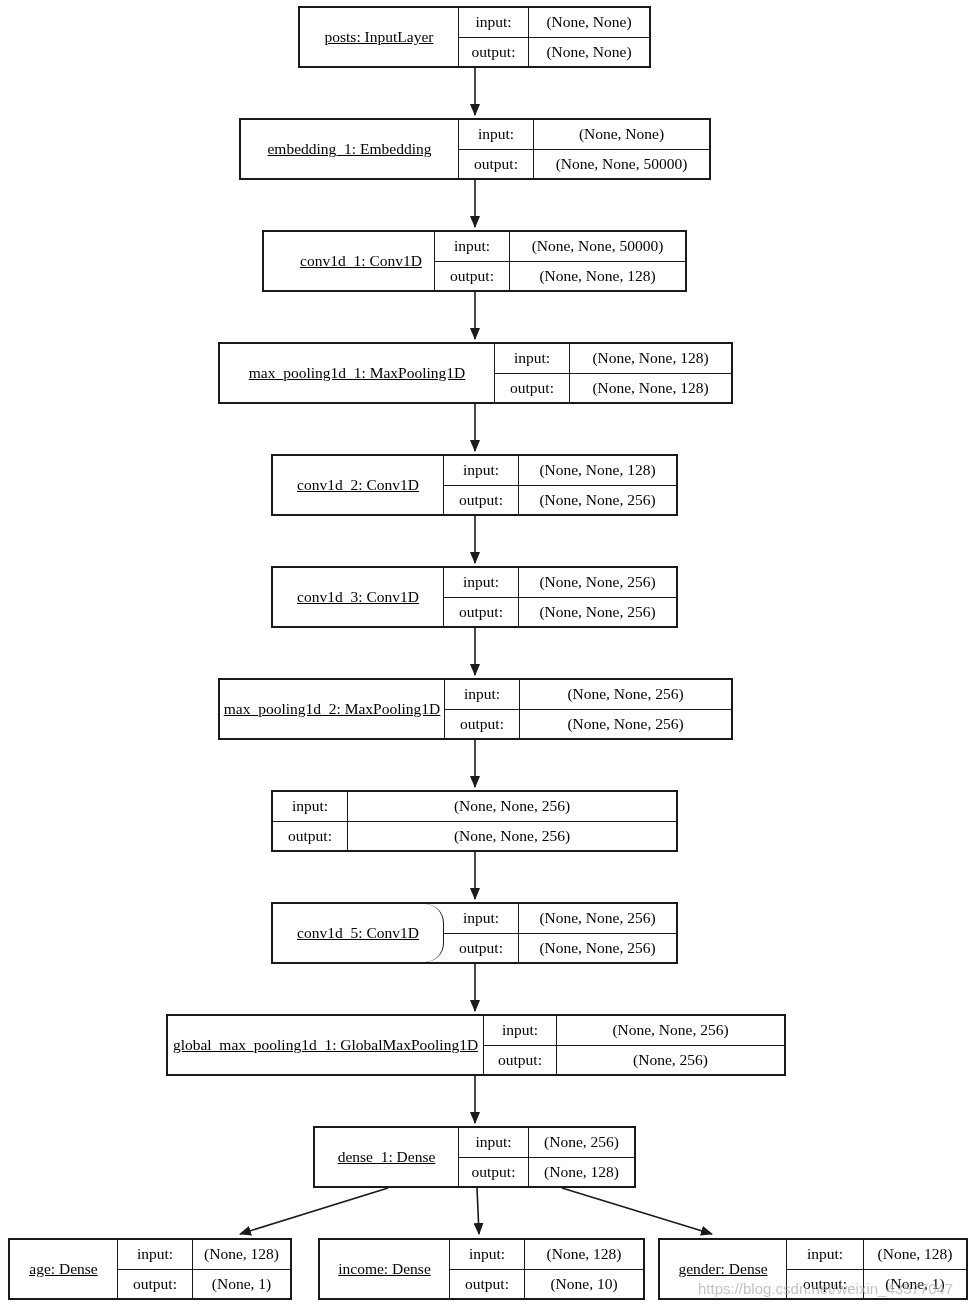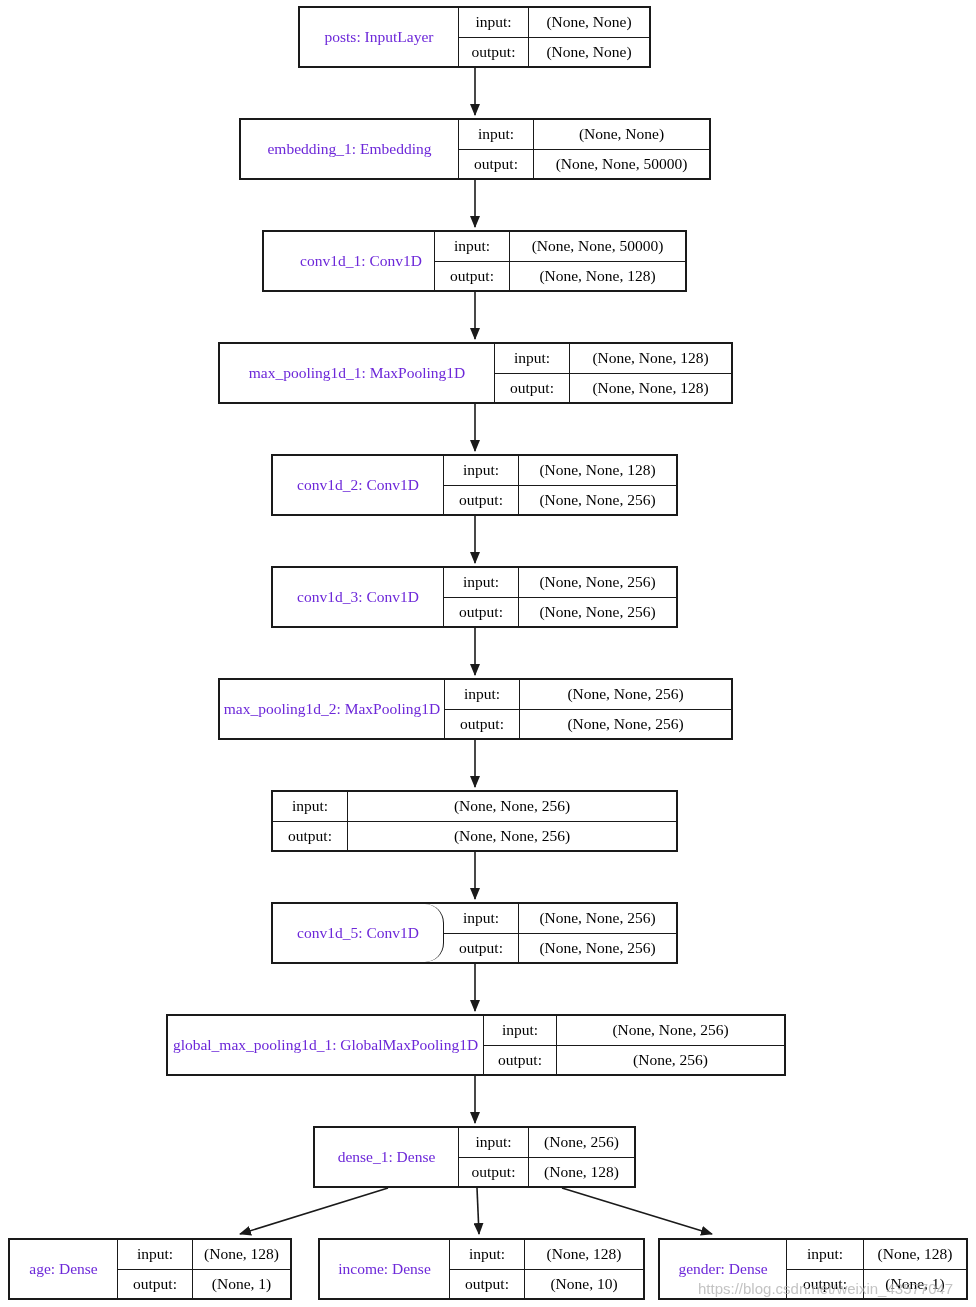--- a/index.html
+++ b/index.html
@@ -16,24 +16,25 @@
     display:flex;
     height:62px;
     box-sizing:border-box;
     border:2px solid #1a1a1a;
     background:#ffffff;
     z-index:2;
   }
   .node .name {
     display:flex; align-items:center; justify-content:center;
     border-right:1px solid #1a1a1a;
-    font-size:15.5px; color:#6d28d9;
+    font-size:15.5px; color:#000000;
     white-space:nowrap;
     box-sizing:border-box;
     padding:0 4px;
+    text-decoration:underline;
   }
   .node .io { display:flex; flex-direction:column; flex:1; min-width:0; }
   .node .io-row { display:flex; flex:1; min-height:0; }
   .node .io-row.first { border-bottom:1px solid #1a1a1a; }
   .node .io-label {
     display:flex; align-items:center; justify-content:center;
     border-right:1px solid #1a1a1a;
     font-size:15.5px; color:#000;
     box-sizing:border-box;
     white-space:nowrap;

